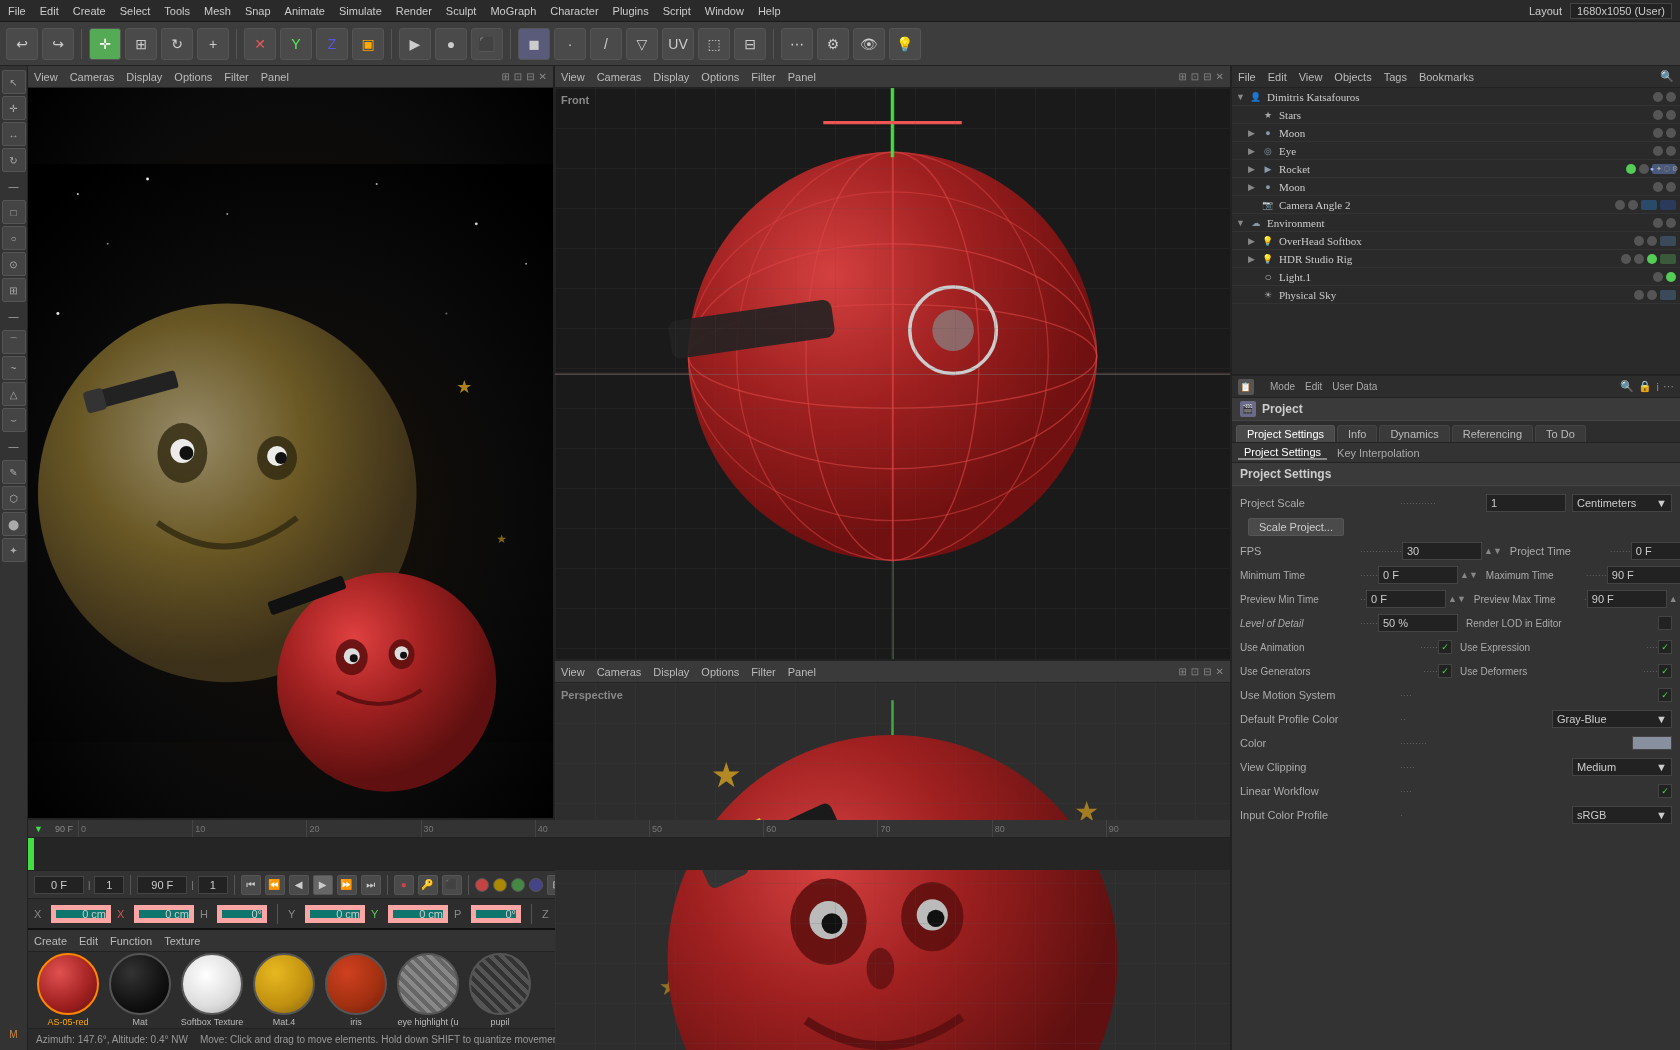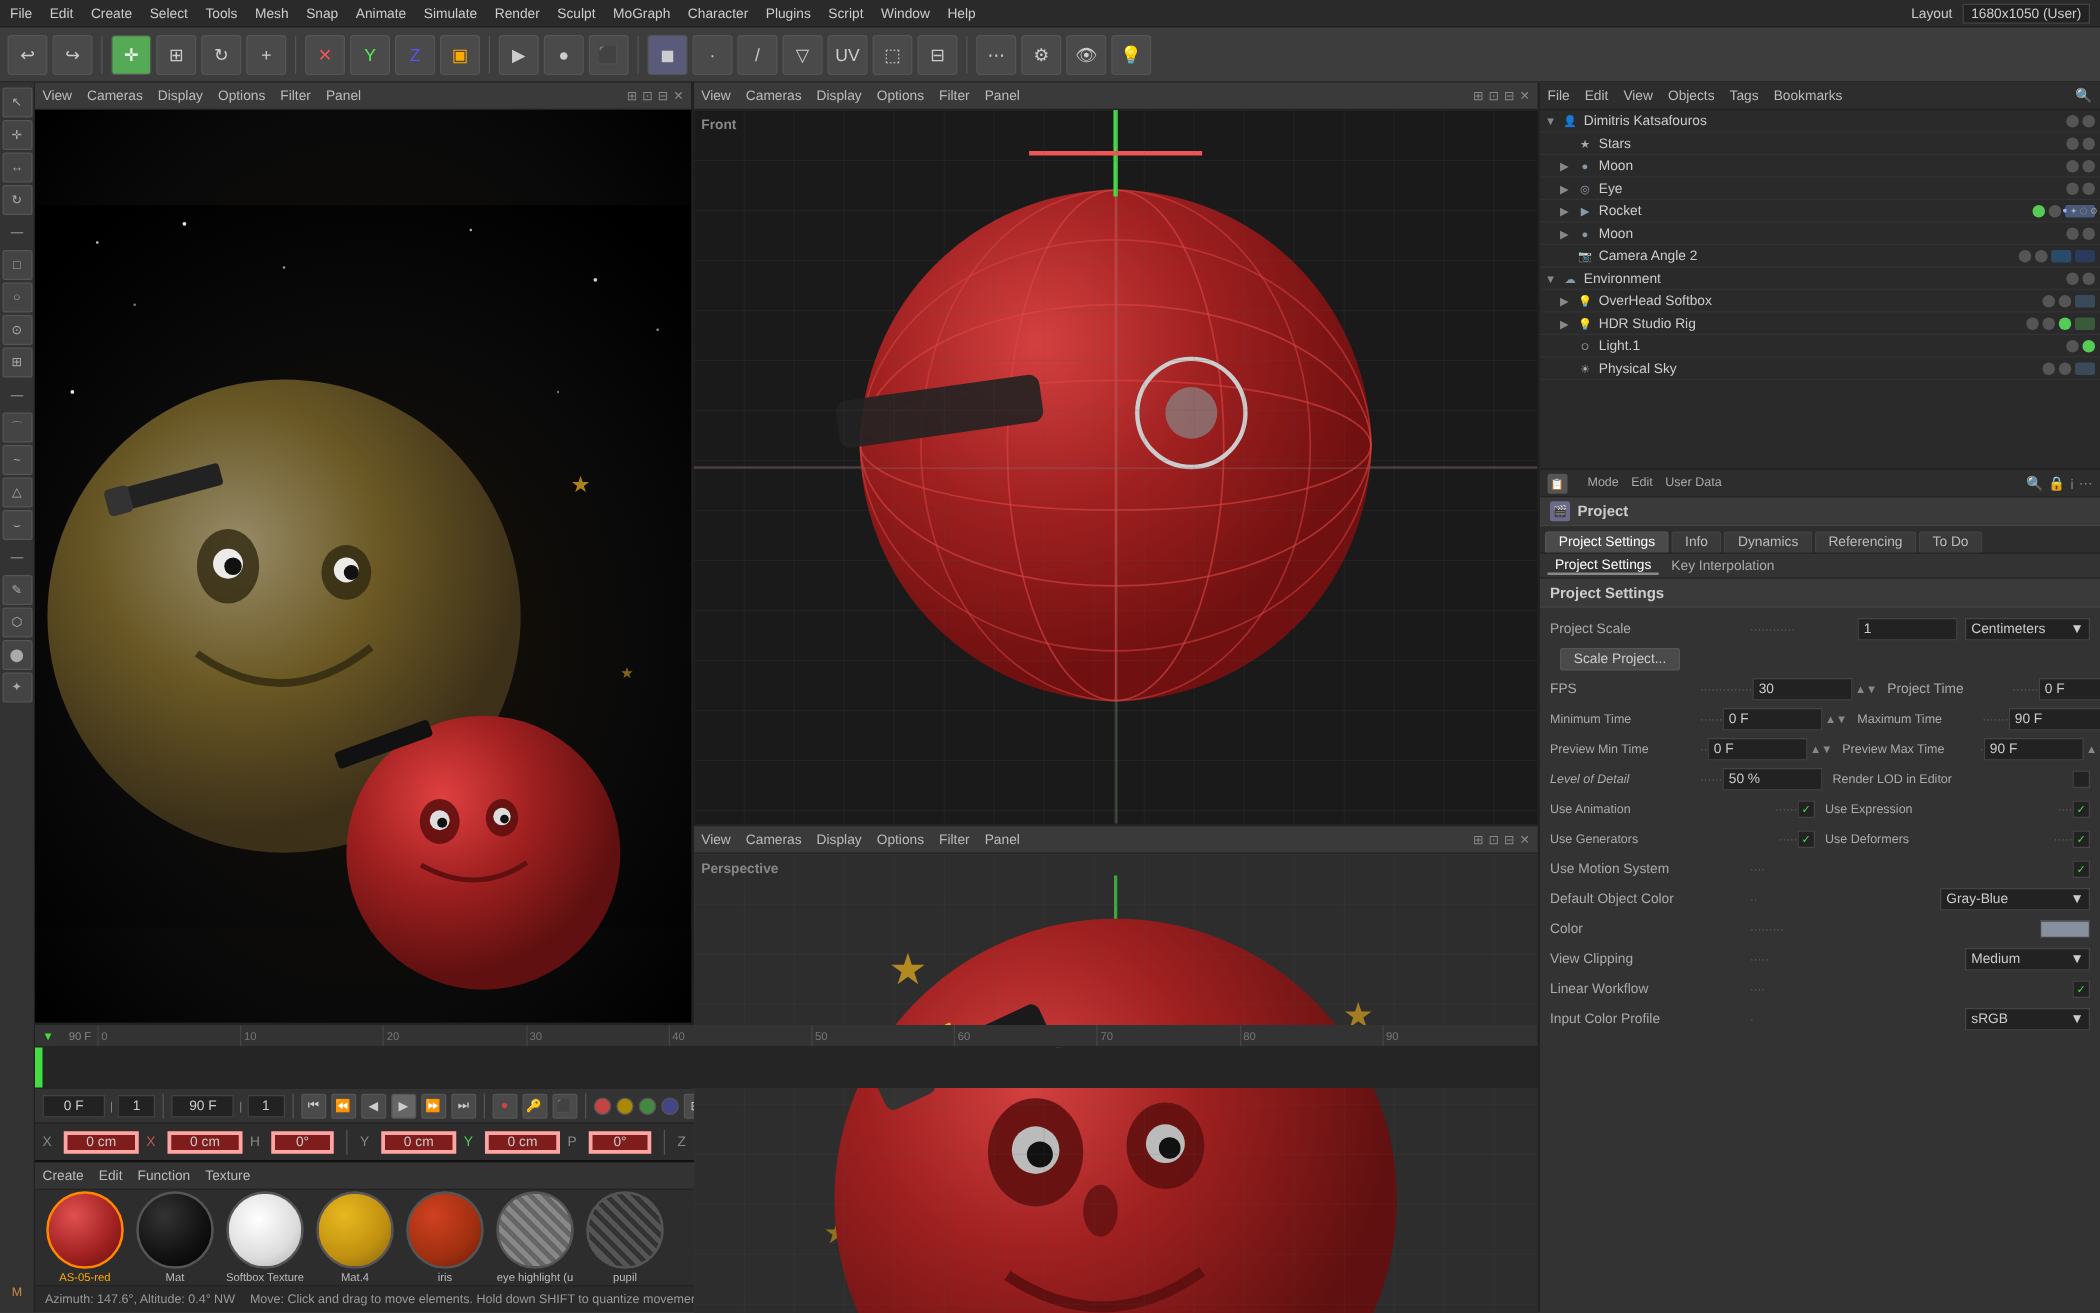--- a/index.html
+++ b/index.html
@@ -279,20 +279,21 @@
       margin-right: 3px;
       display: inline-flex;
       align-items: center;
       justify-content: center;
       font-size: 9px;
     }
     .om-name {
       flex: 1;
       color: #ccc;
       font-size: 11px;
+      font-family: Liberation Serif, serif;
     }
     .om-dots {
       display: flex;
       gap: 3px;
       margin-left: auto;
     }
     .om-dot {
       width: 10px;
       height: 10px;
       border-radius: 50%;
@@ -640,25 +641,25 @@
       gap: 3px;
     }
     .coord-label {
       color: #888;
       font-size: 11px;
       width: 14px;
     }
     .coord-input {
       width: 60px;
       height: 18px;
-      background: #7f1d1d;
-      border: 3px solid #fca5a5;
+      background: #0f766e;
+      border: 5px solid #fca5a5;
       color: #ccc;
       font-size: 11px;
-      text-align: center;
+      text-align: right;
     }
     .coord-sep { width: 1px; height: 20px; background: #555; margin: 0 4px; }
 
     .apply-btn {
       padding: 3px 20px;
       background: #555;
       border: 1px solid #666;
       color: #ccc;
       font-size: 11px;
       cursor: pointer;
@@ -1457,21 +1458,21 @@
           </div>
         </div>
 
         <div class="attr-row">
           <span class="attr-label">Use Motion System</span>
           <span style="color:#666;font-size:9px;flex:1;">····</span>
           <div class="attr-checkbox checked"></div>
         </div>
 
         <div class="attr-row">
-          <span class="attr-label">Default Object Color</span>
+          <span class="attr-label">Default Profile Color</span>
           <span style="color:#666;font-size:9px;flex:1;">··</span>
           <div class="attr-dropdown" style="width:120px;">
             <span>Gray-Blue</span>
             <span>▼</span>
           </div>
         </div>
 
         <div class="attr-row">
           <span class="attr-label">Color</span>
           <span style="color:#666;font-size:9px;flex:1;">·········</span>

